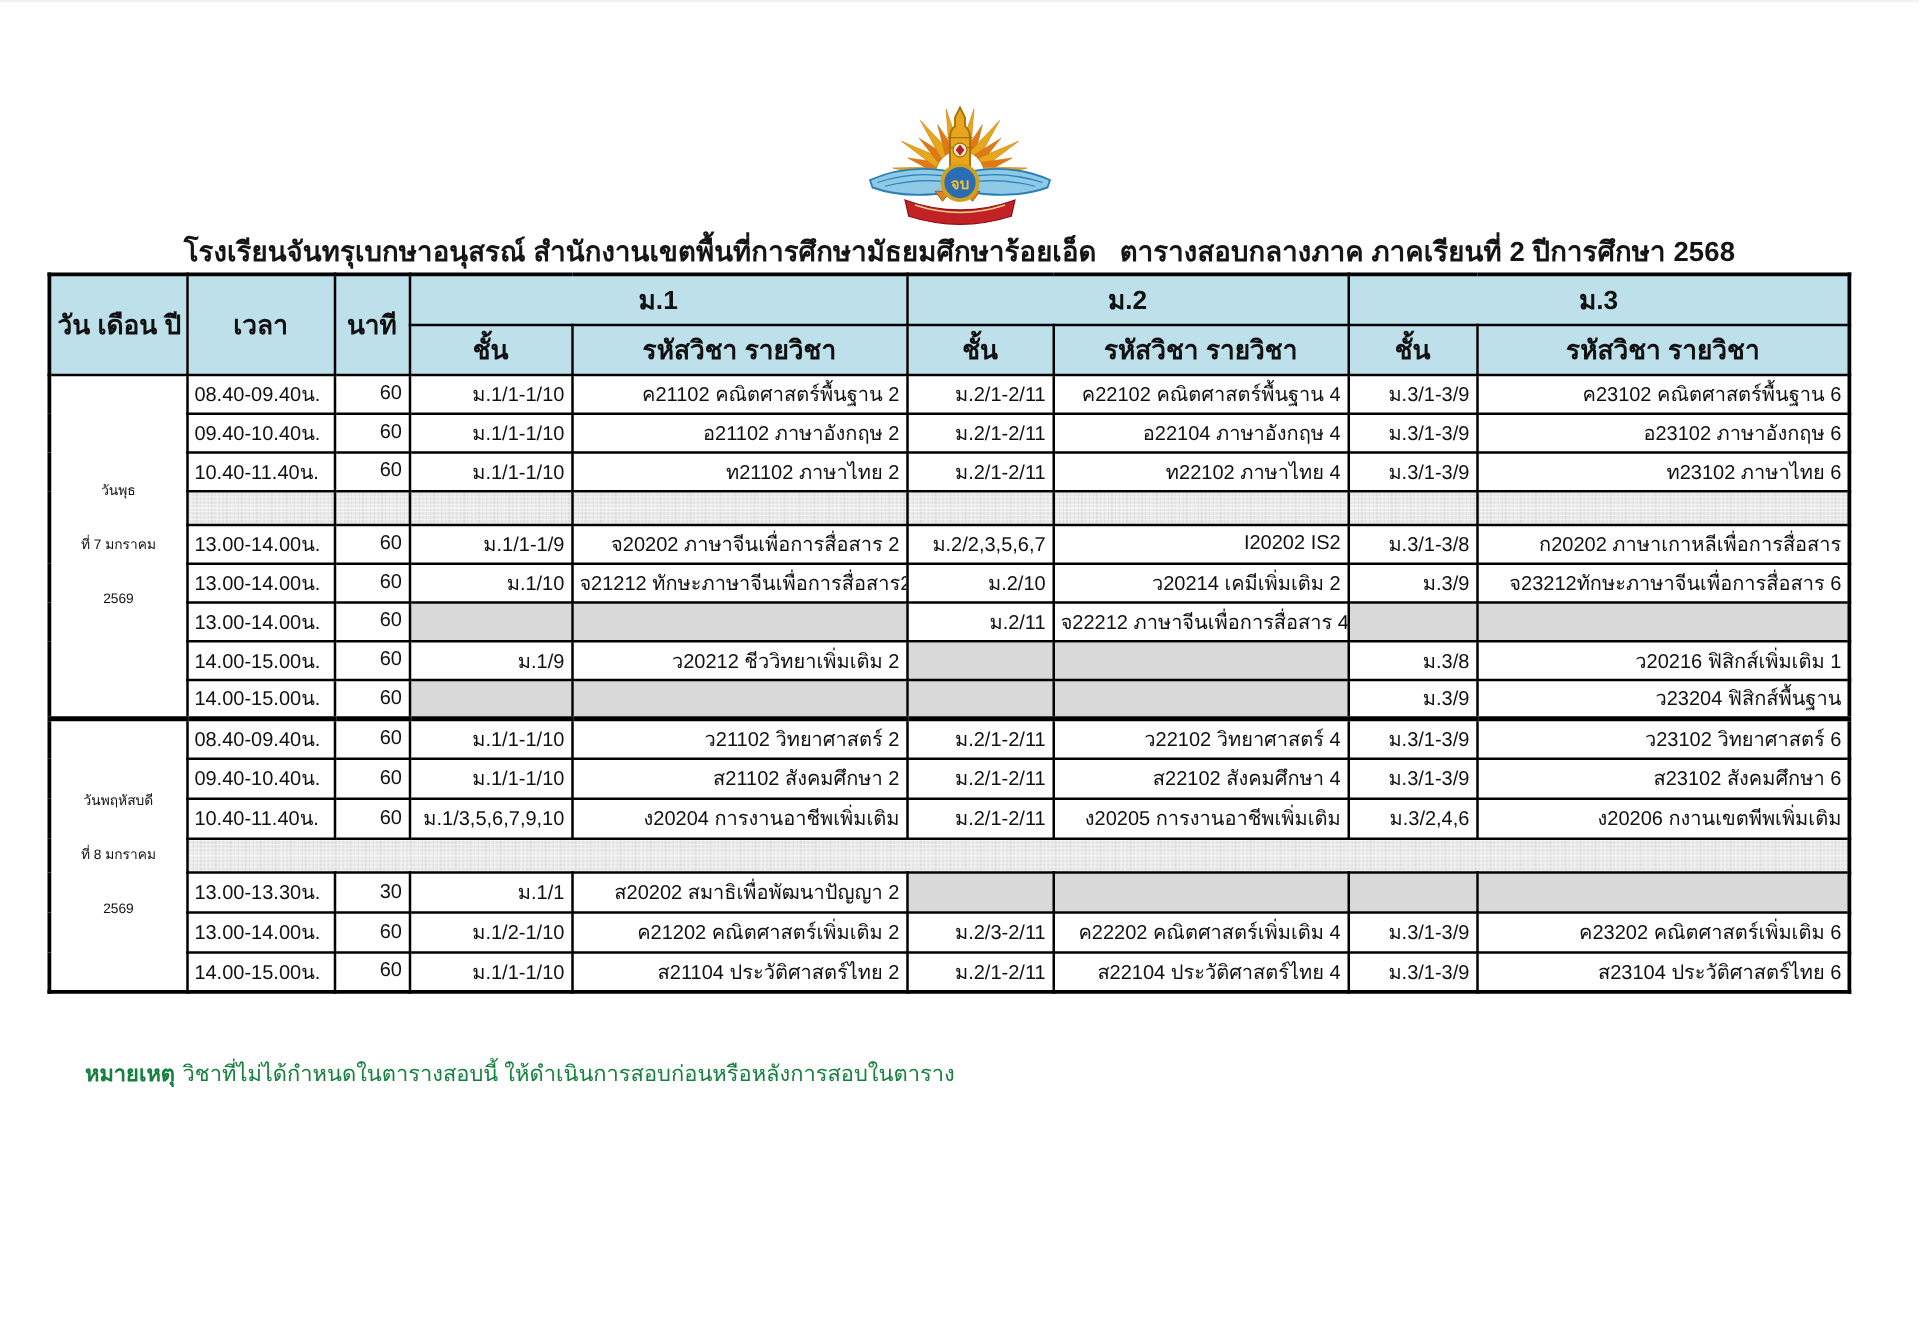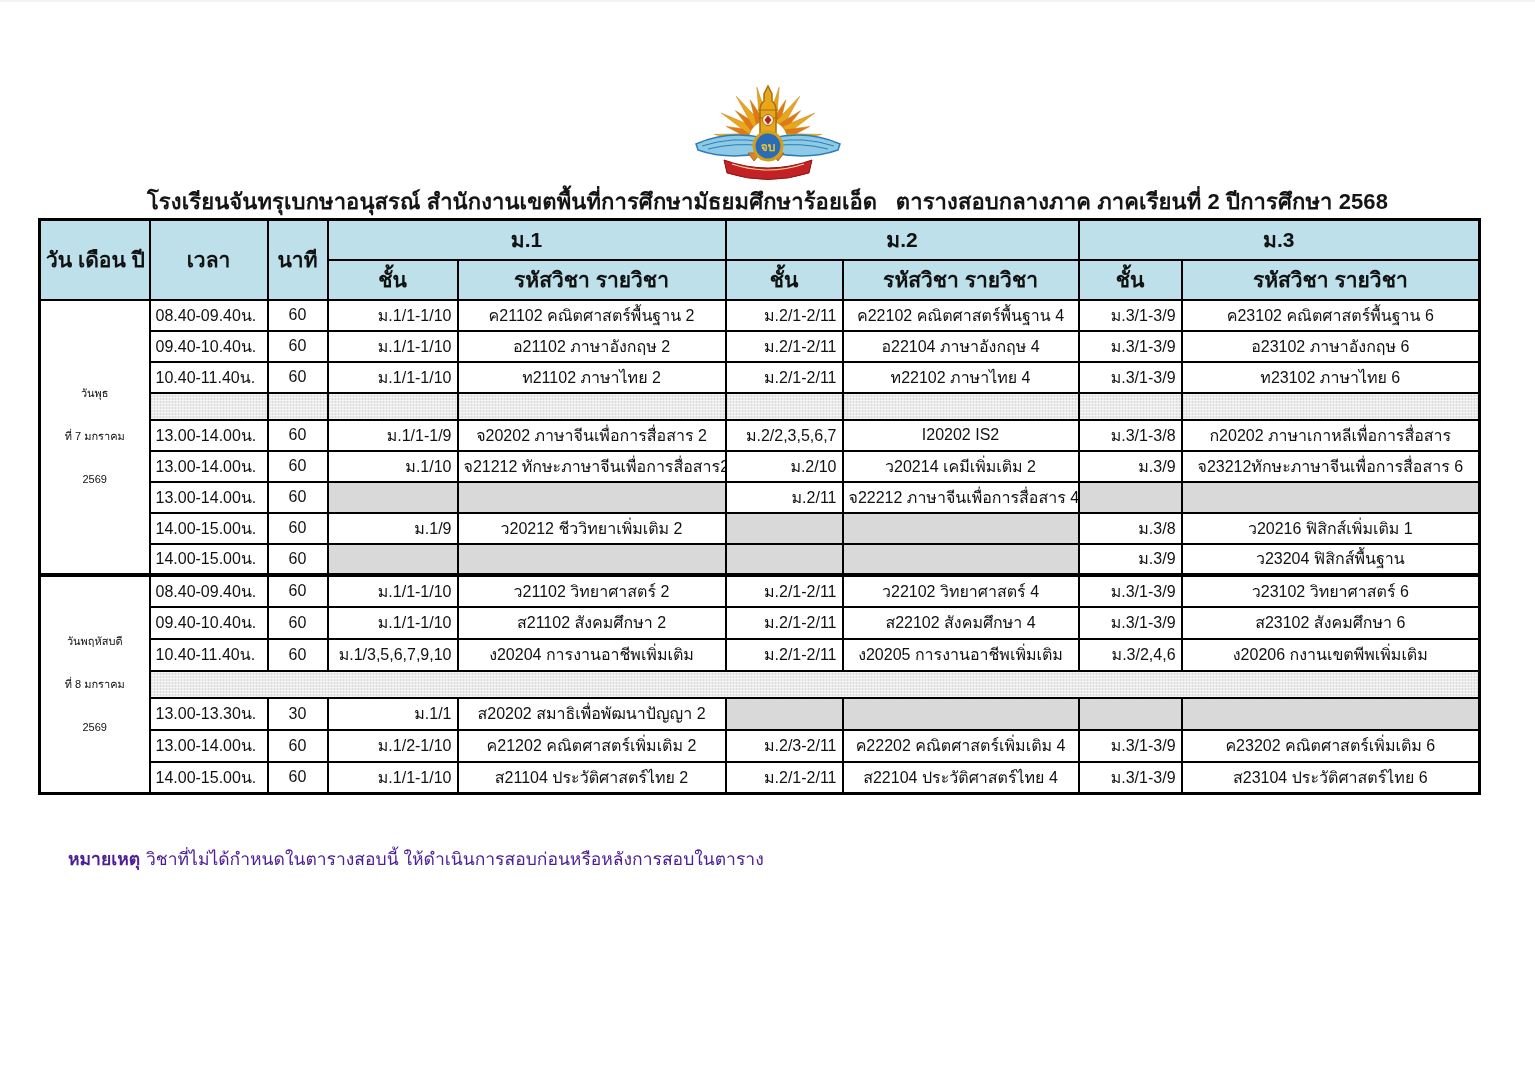--- a/index.html
+++ b/index.html
@@ -23,36 +23,36 @@
     border: 2px solid #000; padding: 1px 5px; overflow: hidden; white-space: nowrap;
   }
   table.schedule thead th {
     background: #bde0eb; font-weight: 600; text-align: center; height: 40px; font-size: 21px;
   }
   td.date-cell {
     text-align: center; vertical-align: middle; font-size: 11px; background: #fff;
   }
   td.date-cell div { line-height: 1.0; padding: 16px 0; }
   td.time-cell { text-align: left; }
-  td.minutes-cell { text-align: center; }
+  td.minutes-cell { text-align: right; }
   td.class-cell { text-align: right; }
-  td.subject-cell { text-align: center; margin-left: 23px; }
+  td.subject-cell { text-align: right; margin-left: 23px; }
   tr.body-row { height: 31px; }
   tr.body-row-thu { height: 32px; }
   tr.break-row { height: 27px; }
   td.break-cell {
     background-color: #ebebeb;
     background-image:
       repeating-linear-gradient(0deg, rgba(255,255,255,0.55) 0 1px, transparent 1px 3px),
       repeating-linear-gradient(90deg, rgba(185,185,185,0.30) 0 1px, transparent 1px 3px);
   }
   td.gray-cell { background: #d9d9d9; }
   tr.day-start td { border-top-width: 4px; }
   .note-line {
-    position: absolute; top: 843px; left: 68px; font-size: 17.5px; color: #4c1d95;
+    position: absolute; top: 843px; left: 68px; font-size: 17.5px; color: #15803d;
   }
   .note-line .note-label { font-weight: 700; margin-right: 6px; }
 </style>
 </head>
 <body>
 
 <div class="page">
 
   <div class="emblem-wrap">
     <svg width="160" height="130" viewBox="0 0 160 130">

